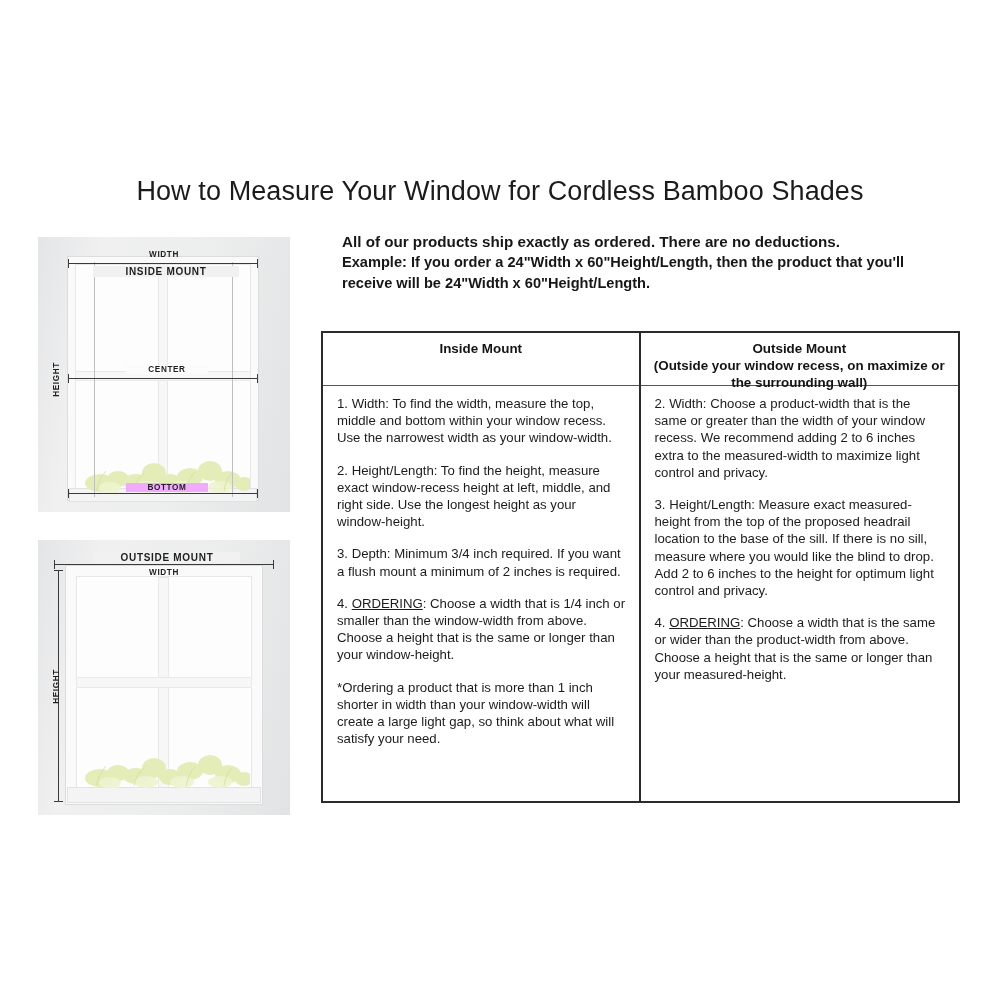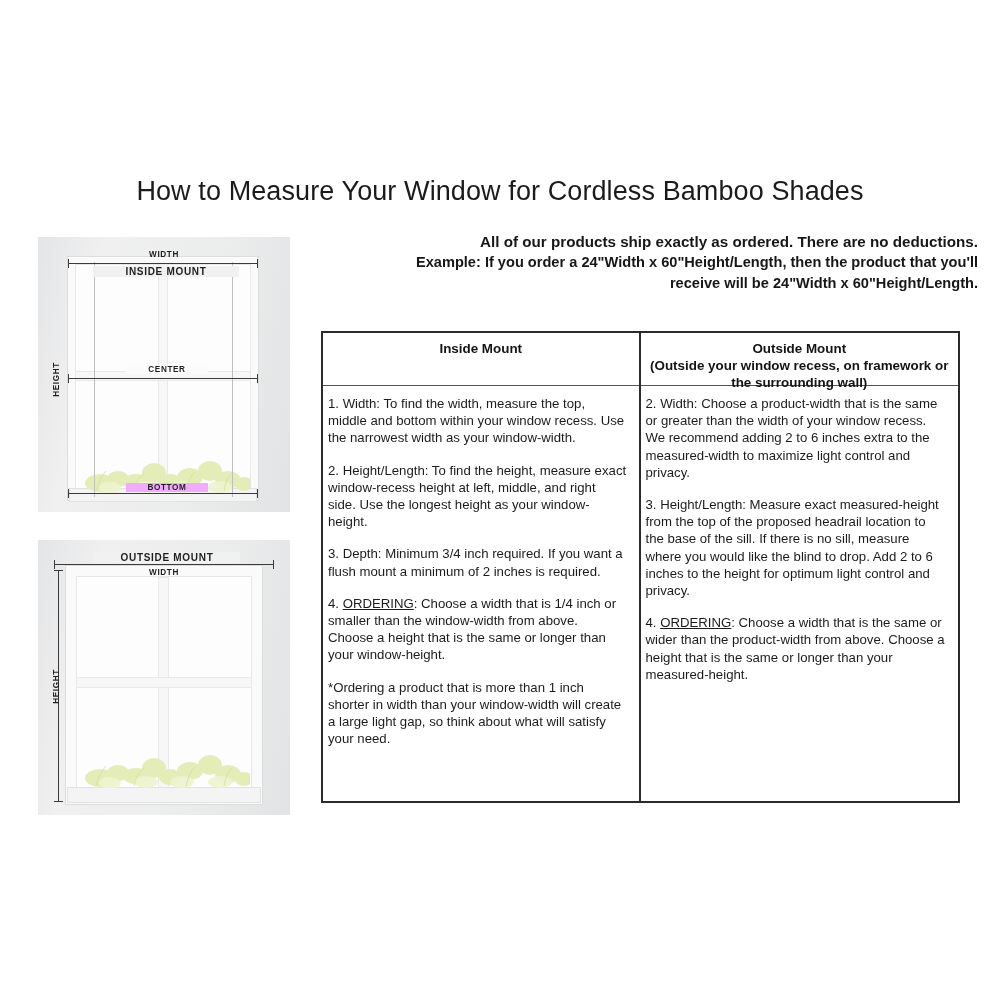--- a/index.html
+++ b/index.html
@@ -26,24 +26,24 @@
     font-size: 27px;
     font-weight: 400;
     letter-spacing: .1px;
     color: #1b1b1b;
     white-space: nowrap;
   }
 
   
   #intro {
     position: absolute;
-    left: 378px;
+    left: 342px;
     top: 232px;
     width: 600px;
-    text-align: right;
+    text-align: left;
   }
   #intro .lead {
     font-size: 15.2px;
     font-weight: bold;
     line-height: 20px;
     color: #171717;
   }
   #intro .example {
     margin-top: 0;
     font-size: 14.6px;
@@ -79,21 +79,21 @@
     text-align: center;
     font-weight: bold;
     font-size: 13.4px;
     line-height: 17px;
     color: #141414;
     height: 53px;
   }
   .thead .sub { font-weight: bold; }
 
   .tbody {
-    padding: 9px 12px 8px 5px;
+    padding: 9px 12px 8px 14px;
     font-size: 13.2px;
     line-height: 17.2px;
     color: #1c1c1c;
   }
   .tbody p {
     margin: 0 0 15px 0;
   }
   .tbody p:last-child { margin-bottom: 0; }
   .u { text-decoration: underline; }
 
@@ -342,21 +342,21 @@
       <p>2. Height/Length: To find the height, measure exact window-recess height at left, middle, and right side. Use the longest height as your window-height.</p>
       <p>3. Depth: Minimum 3/4 inch required. If you want a flush mount a minimum of 2 inches is required.</p>
       <p>4. <span class="u">ORDERING</span>: Choose a width that is 1/4 inch or smaller than the window-width from above. Choose a height that is the same or longer than your window-height.</p>
       <p>*Ordering a product that is more than 1 inch shorter in width than your window-width will create a large light gap, so think about what will satisfy your need.</p>
     </div>
   </div>
 
   <div class="tcol right">
     <div class="thead">
       <div>Outside Mount</div>
-      <div class="sub">(Outside your window recess, on framework or the surrounding wall)</div>
+      <div class="sub">(Outside your window recess, on maximize or the surrounding wall)</div>
     </div>
     <div class="tbody">
       <p>2. Width: Choose a product-width that is the same or greater than the width of your window recess. We recommend adding 2 to 6 inches extra to the measured-width to maximize light control and privacy.</p>
       <p>3. Height/Length: Measure exact measured-height from the top of the proposed headrail location to the base of the sill. If there is no sill, measure where you would like the blind to drop. Add 2 to 6 inches to the height for optimum light control and privacy.</p>
       <p>4. <span class="u">ORDERING</span>: Choose a width that is the same or wider than the product-width from above. Choose a height that is the same or longer than your measured-height.</p>
     </div>
   </div>
 </div>
 
 </body></html>

